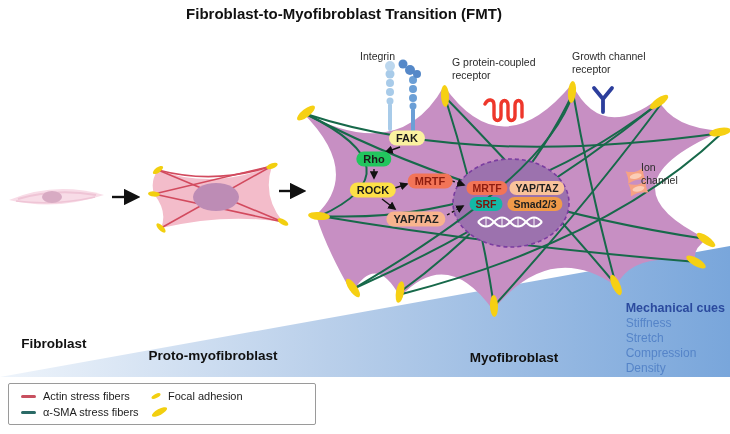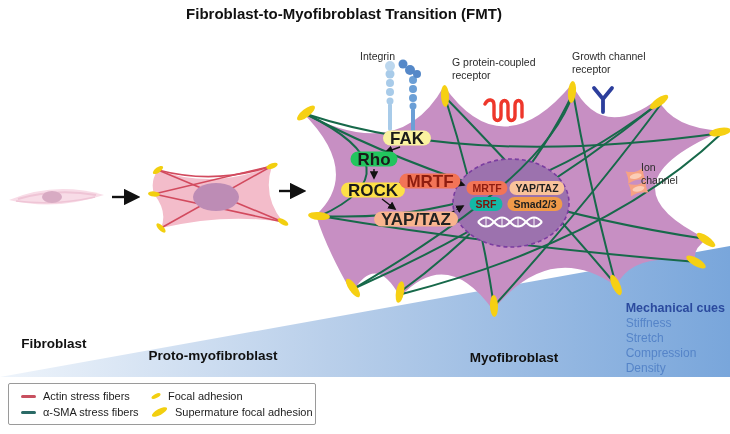--- a/index.html
+++ b/index.html
@@ -4,21 +4,21 @@
 <style>
   html,body{margin:0;padding:0;background:#fff;}
   .canvas{position:relative;width:730px;height:434px;background:#fff;overflow:hidden;
           font-family:"Liberation Sans",sans-serif;color:#1b1b1b;}
   svg{position:absolute;left:0;top:0;}
   .abs{position:absolute;}
   .title{left:0;top:5px;width:688px;text-align:center;font-size:15px;font-weight:bold;color:#111;}
   .rec-label{font-size:10.5px;line-height:13px;text-align:left;color:#2b2b2b;}
   .stage{font-size:13.5px;font-weight:bold;color:#111;text-align:center;}
   .pill{position:absolute;transform:translate(-50%,-50%);border-radius:999px;
-        padding:1px 7px;font-size:17px;font-weight:bold;white-space:nowrap;line-height:13px;}
+        padding:1px 7px;font-size:11px;font-weight:bold;white-space:nowrap;line-height:13px;}
   .pill.small{font-size:10.5px;padding:0.5px 6px;}
   .fak{background:#faf2a0;color:#1a1a1a;}
   .rho{background:#22c55e;color:#1a1a1a;}
   .rock{background:#fde047;color:#1a1a1a;}
   .mrtf{background:#f27457;color:#8f1d10;}
   .yaptaz{background:#f8b48e;color:#222;}
   .yaptaz-n{background:#f9c29b;color:#1f1f1f;}
   .srf{background:#14b8a6;color:#7d130a;}
   .smad{background:#f09a49;color:#1f1f1f;}
   .cues{top:301px;right:5px;text-align:left;line-height:15px;}
@@ -229,18 +229,17 @@
         <span>Focal adhesion</span>
       </div>
     </div>
     <div class="lg-row">
       <div class="lg-cell lg-c1">
         <span class="sw-dash sw-teal"></span>
         <span>α-SMA stress fibers</span>
       </div>
       <div class="lg-cell">
         <span class="sw-oval sw-l"></span>
-        <span>Supermature focal adhesion</span>
       </div>
     </div>
   </div>
 
 </div>
 
 </body></html>

